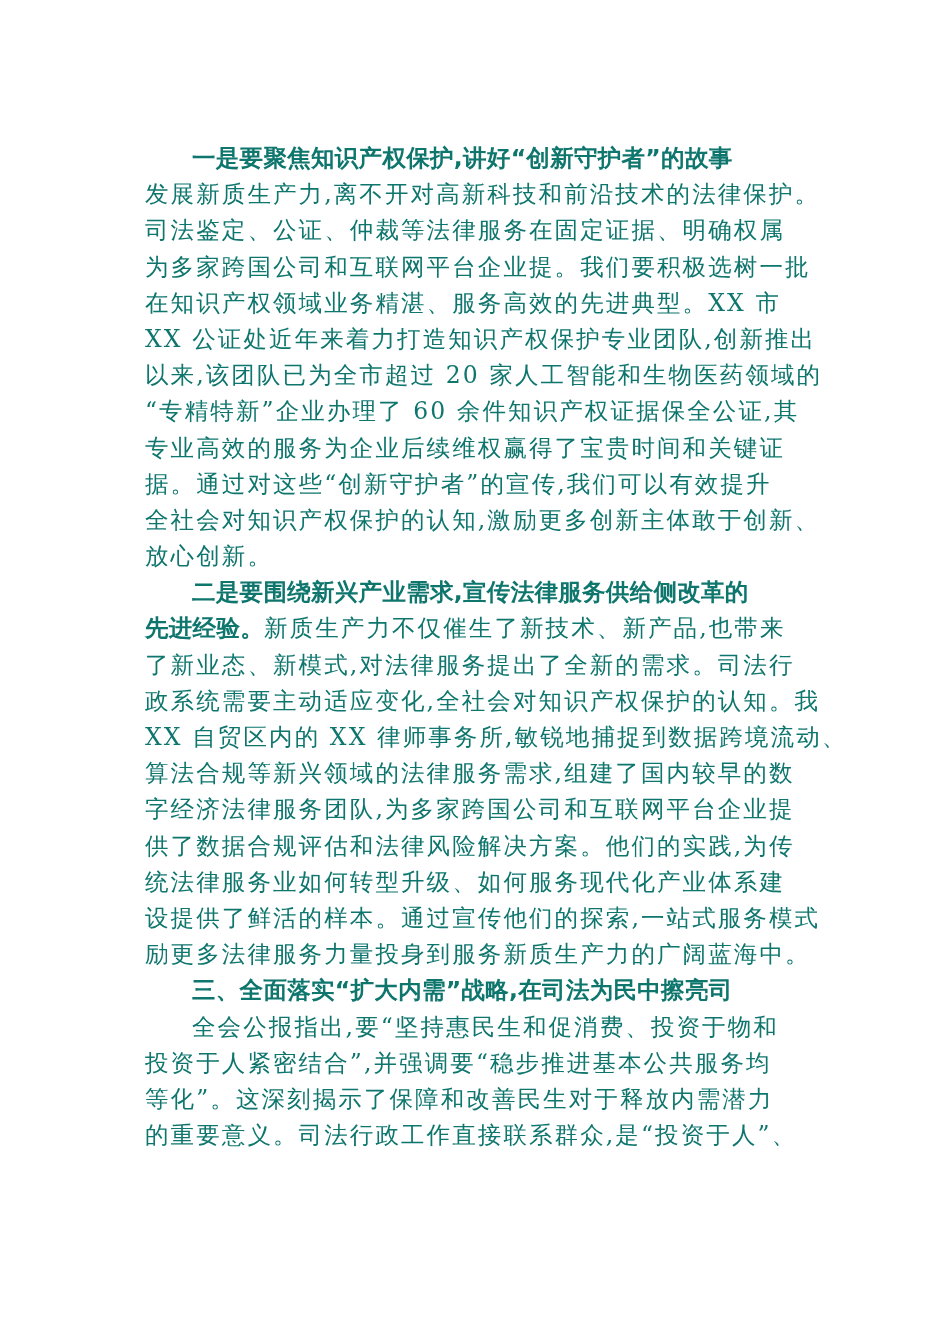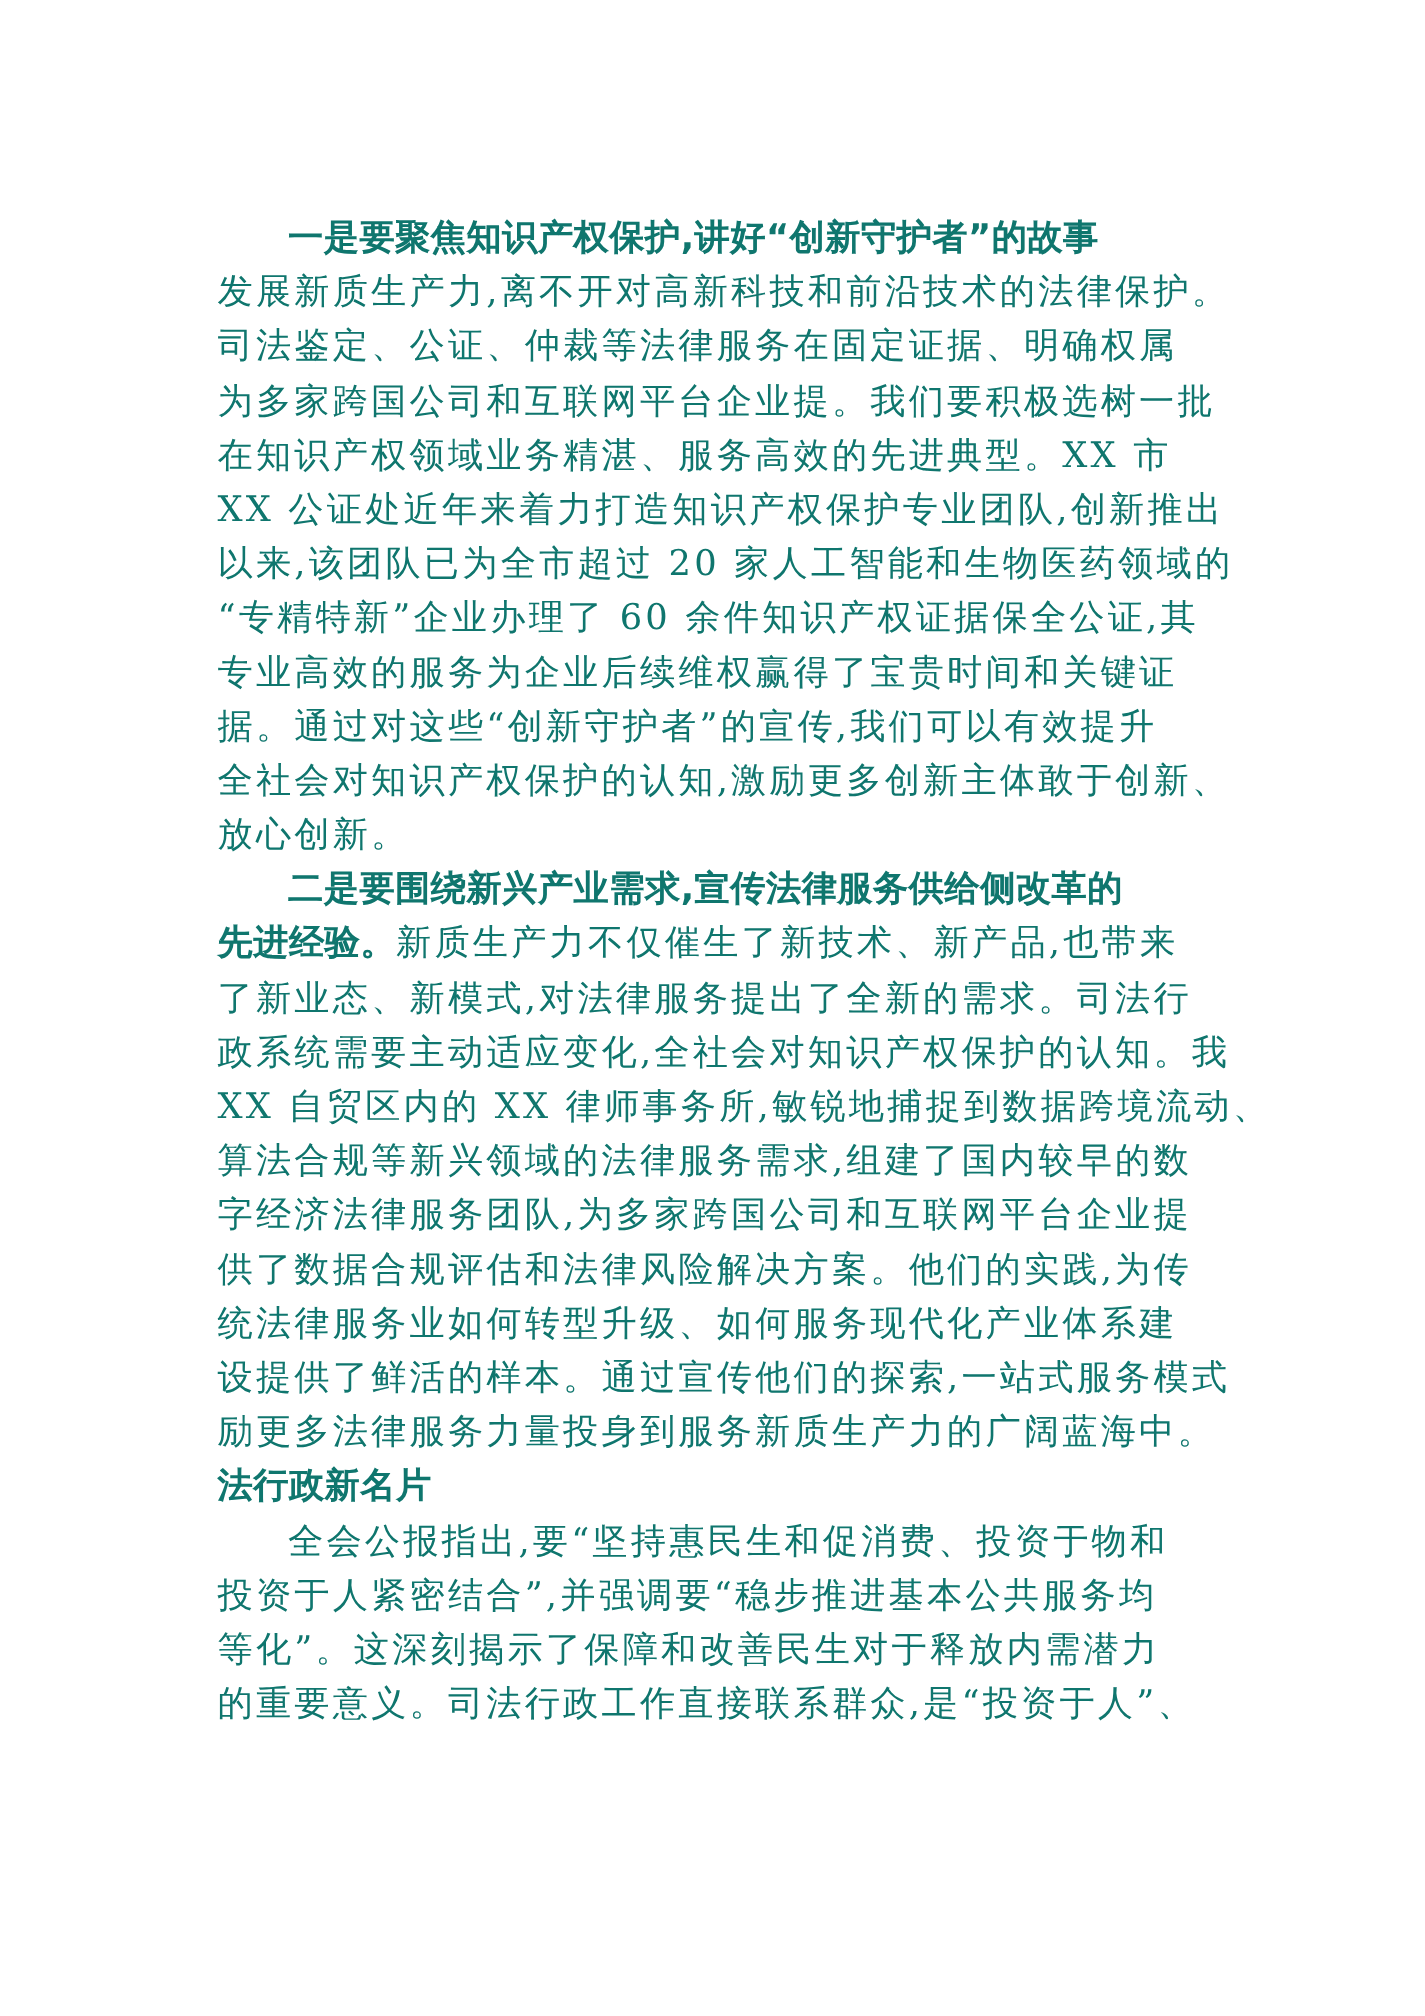--- a/index.html
+++ b/index.html
@@ -35,18 +35,18 @@
   <span class="line"><span class="bold">先进经验。</span><span>新质生产力不仅催生了新技术、新产品,也带来</span></span>
   <span class="line">了新业态、新模式,对法律服务提出了全新的需求。司法行</span>
   <span class="line">政系统需要主动适应变化,全社会对知识产权保护的认知。我</span>
   <span class="line">XX 自贸区内的 XX 律师事务所,敏锐地捕捉到数据跨境流动、</span>
   <span class="line">算法合规等新兴领域的法律服务需求,组建了国内较早的数</span>
   <span class="line">字经济法律服务团队,为多家跨国公司和互联网平台企业提</span>
   <span class="line">供了数据合规评估和法律风险解决方案。他们的实践,为传</span>
   <span class="line">统法律服务业如何转型升级、如何服务现代化产业体系建</span>
   <span class="line">设提供了鲜活的样本。通过宣传他们的探索,一站式服务模式</span>
   <span class="line">励更多法律服务力量投身到服务新质生产力的广阔蓝海中。</span>
-  <span class="line bold">法行政新名片</span>
+  <span class="line indent bold">三、全面落实“扩大内需”战略,在司法为民中擦亮司</span>
   <span class="line indent">全会公报指出,要“坚持惠民生和促消费、投资于物和</span>
   <span class="line">投资于人紧密结合”,并强调要“稳步推进基本公共服务均</span>
   <span class="line">等化”。这深刻揭示了保障和改善民生对于释放内需潜力</span>
   <span class="line">的重要意义。司法行政工作直接联系群众,是“投资于人”、</span>
 </div>
 
 </body></html>

